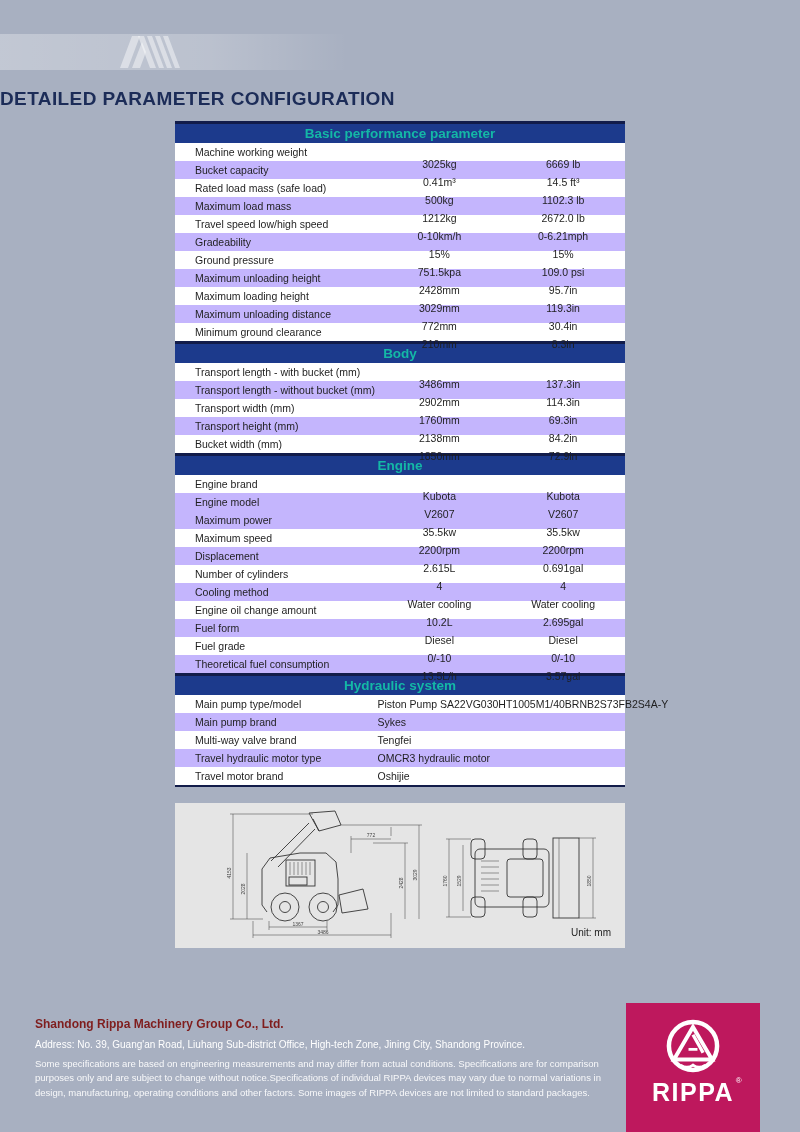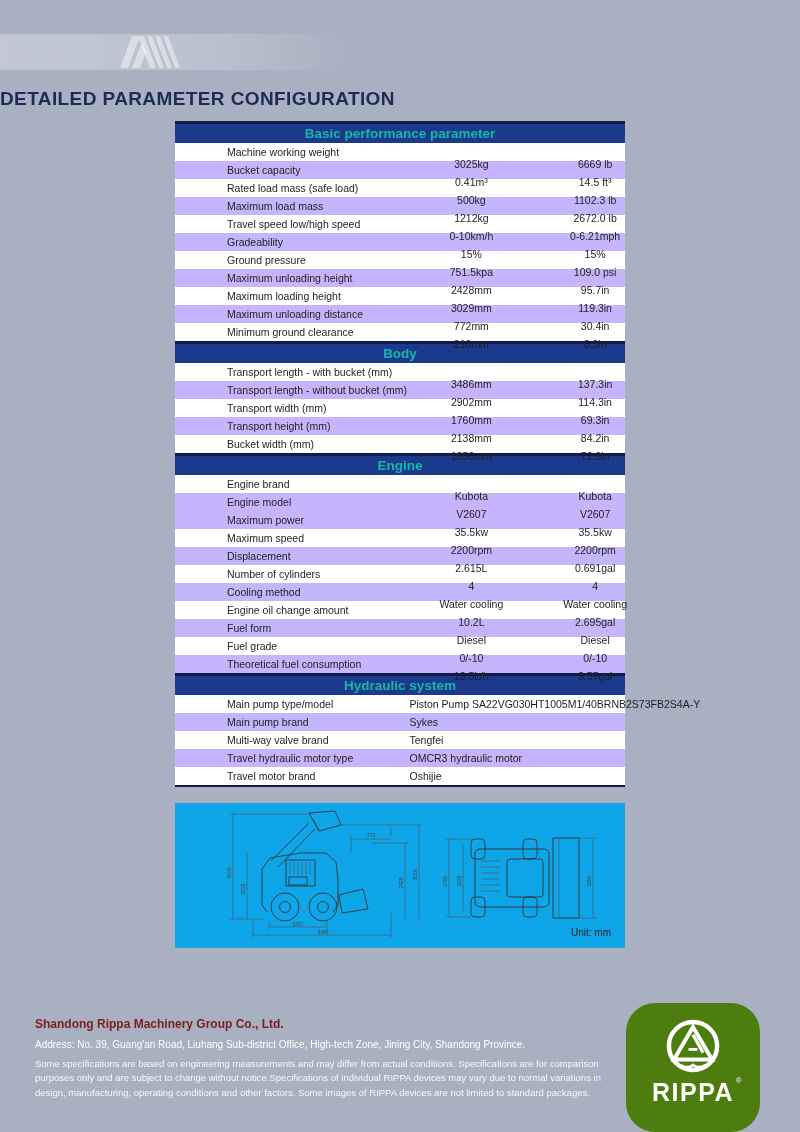--- a/index.html
+++ b/index.html
@@ -27,44 +27,44 @@
     position:absolute; left:175px; top:121px; width:450px;
     border-bottom:2px solid #121c4a;
   }
   .sec-header {
     height:22px; background:#1c3a8c; border-top:3px solid #121c4a;
     color:#14b8a6; font-weight:bold; font-size:13.5px;
     display:flex; align-items:center; justify-content:center;
   }
   .row { display:flex; align-items:center; height:18px; background:#ffffff; font-size:10.5px; color:#1e1e1e; }
   .row.alt { background:#c4b5fd; }
-  .c-label { flex:0 0 45%; padding-left:20px; white-space:nowrap;margin-left:32px; }
+  .c-label { flex:0 0 45%; padding-left:20px; white-space:nowrap; }
   .c-val { flex:0 0 27.5%; text-align:center; white-space:nowrap;margin-top:23px; }
   .c-value { flex:1; text-align:left; padding-right:22px; white-space:nowrap; }
   
   .drawing-panel {
     position:absolute; left:175px; top:803px; width:450px; height:145px;
-    background:#0ea5e9;
+    background:#e5e5e5;
   }
   .side-view { position:absolute; left:48px; top:6px; }
   .top-view { position:absolute; left:266px; top:32px; }
   .unit-note { position:absolute; right:14px; bottom:10px; font-size:10px; color:#222222; }
   .dim-line { stroke:#555; stroke-width:0.6; fill:none; }
   .draw-line { stroke:#333; stroke-width:0.9; fill:none; }
   .dim-text { font-size:5px; fill:#444; font-family:"Liberation Sans",sans-serif; }
   
   .footer-company { position:absolute; left:35px; top:1017px; font-size:12px; font-weight:bold; color:#7f1d1d; }
   .footer-address { position:absolute; left:35px; top:1039px; font-size:10px; color:#ffffff; }
   .footer-disclaimer {
     position:absolute; left:35px; top:1057px; width:580px;
     font-size:9.5px; line-height:1.5; color:rgba(255,255,255,0.92);
   }
   .logo-box {
     position:absolute; left:626px; top:1003px; width:134px; height:129px;
-    background:#4d7c0f; display:flex; flex-direction:column; align-items:center;border-radius:29px;
+    background:#be185d; display:flex; flex-direction:column; align-items:center;
   }
   .logo-mark { margin-top:15px; }
   .logo-word {
     margin-top:4px; color:#ffffff; font-weight:bold; font-size:25px;
     letter-spacing:1.5px; position:relative;
   }
   .logo-reg { position:absolute; top:-2px; right:-9px; font-size:8px; font-weight:normal; }
 </style>
 </head>
 <body>

